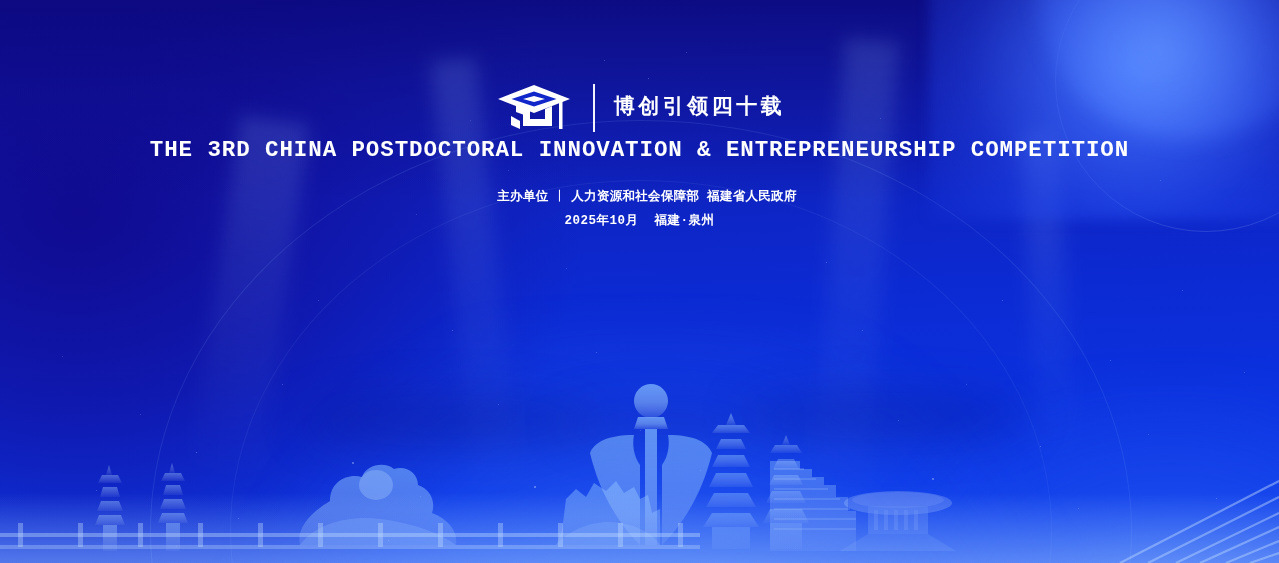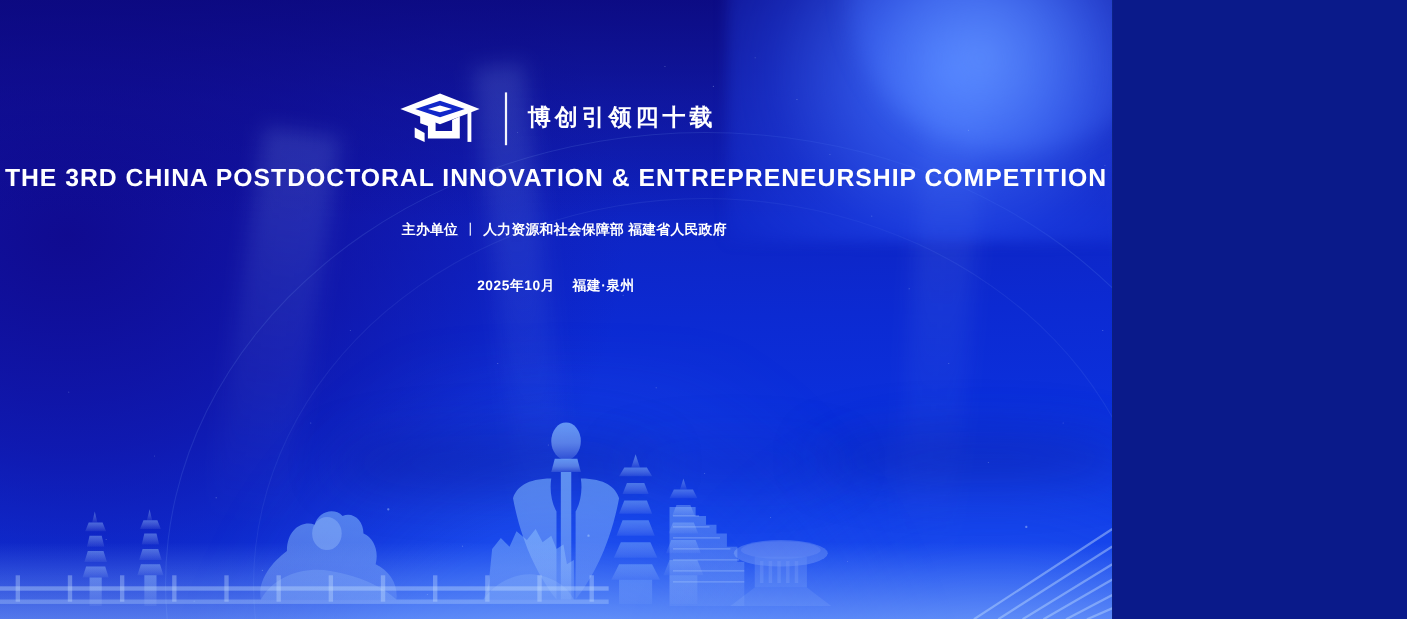--- a/index.html
+++ b/index.html
@@ -2,25 +2,25 @@
 <html><head>
 <meta charset="utf-8">
 <style>
   html, body {
     margin: 0;
     padding: 0;
     background: #0a1a8a;
   }
   #stage {
     position: relative;
-    width: 1011px;
+    width: 1279px;
     height: 563px;
     overflow: hidden;
-    font-family: Liberation Sans, sans-serif;
-    background: #14532d;
+    font-family: Liberation Mono, monospace;
+    background: #a21caf;
   }
 
   
   .bg-base {
     position: absolute; inset: 0;
     background:
       linear-gradient(178deg,
         #131ba6 0%,
         #1320ae 12%,
         #0f22bd 30%,
@@ -191,42 +191,42 @@
     margin-top: 17px;
     font-size: 59px;
     font-weight: 900;
     letter-spacing: 5px;
     color: #ffffff;
     line-height: 1;
     text-shadow: 0 2px 10px rgba(8,20,120,0.45);
     white-space: nowrap;
   }
   .sub-title-en {
-    margin-top: 13px;
+    margin-top: 1px;
     font-size: 22.5px;
     font-weight: 800;
     letter-spacing: 0.9px;
     color: #ffffff;
     white-space: nowrap;
   }
 
   .org-block { margin-top: 22px; }
   .org-line {
     font-size: 12.5px;
     font-weight: 700;
     color: #ffffff;
     line-height: 2.05;
     letter-spacing: 0.3px;
     white-space: nowrap;
     margin-left: 15px;
   }
   .org-line .sep { margin: 0 5px; font-weight: 400; }
 
   .date-line {
-    margin-top: 29px;
+    margin-top: 1px;
     font-size: 12.5px;
     font-weight: 700;
     color: #ffffff;
     letter-spacing: 0.5px;
     white-space: nowrap;
   }
   .date-line .gap { display: inline-block; width: 16px; }
 </style>
 </head>
 <body>

